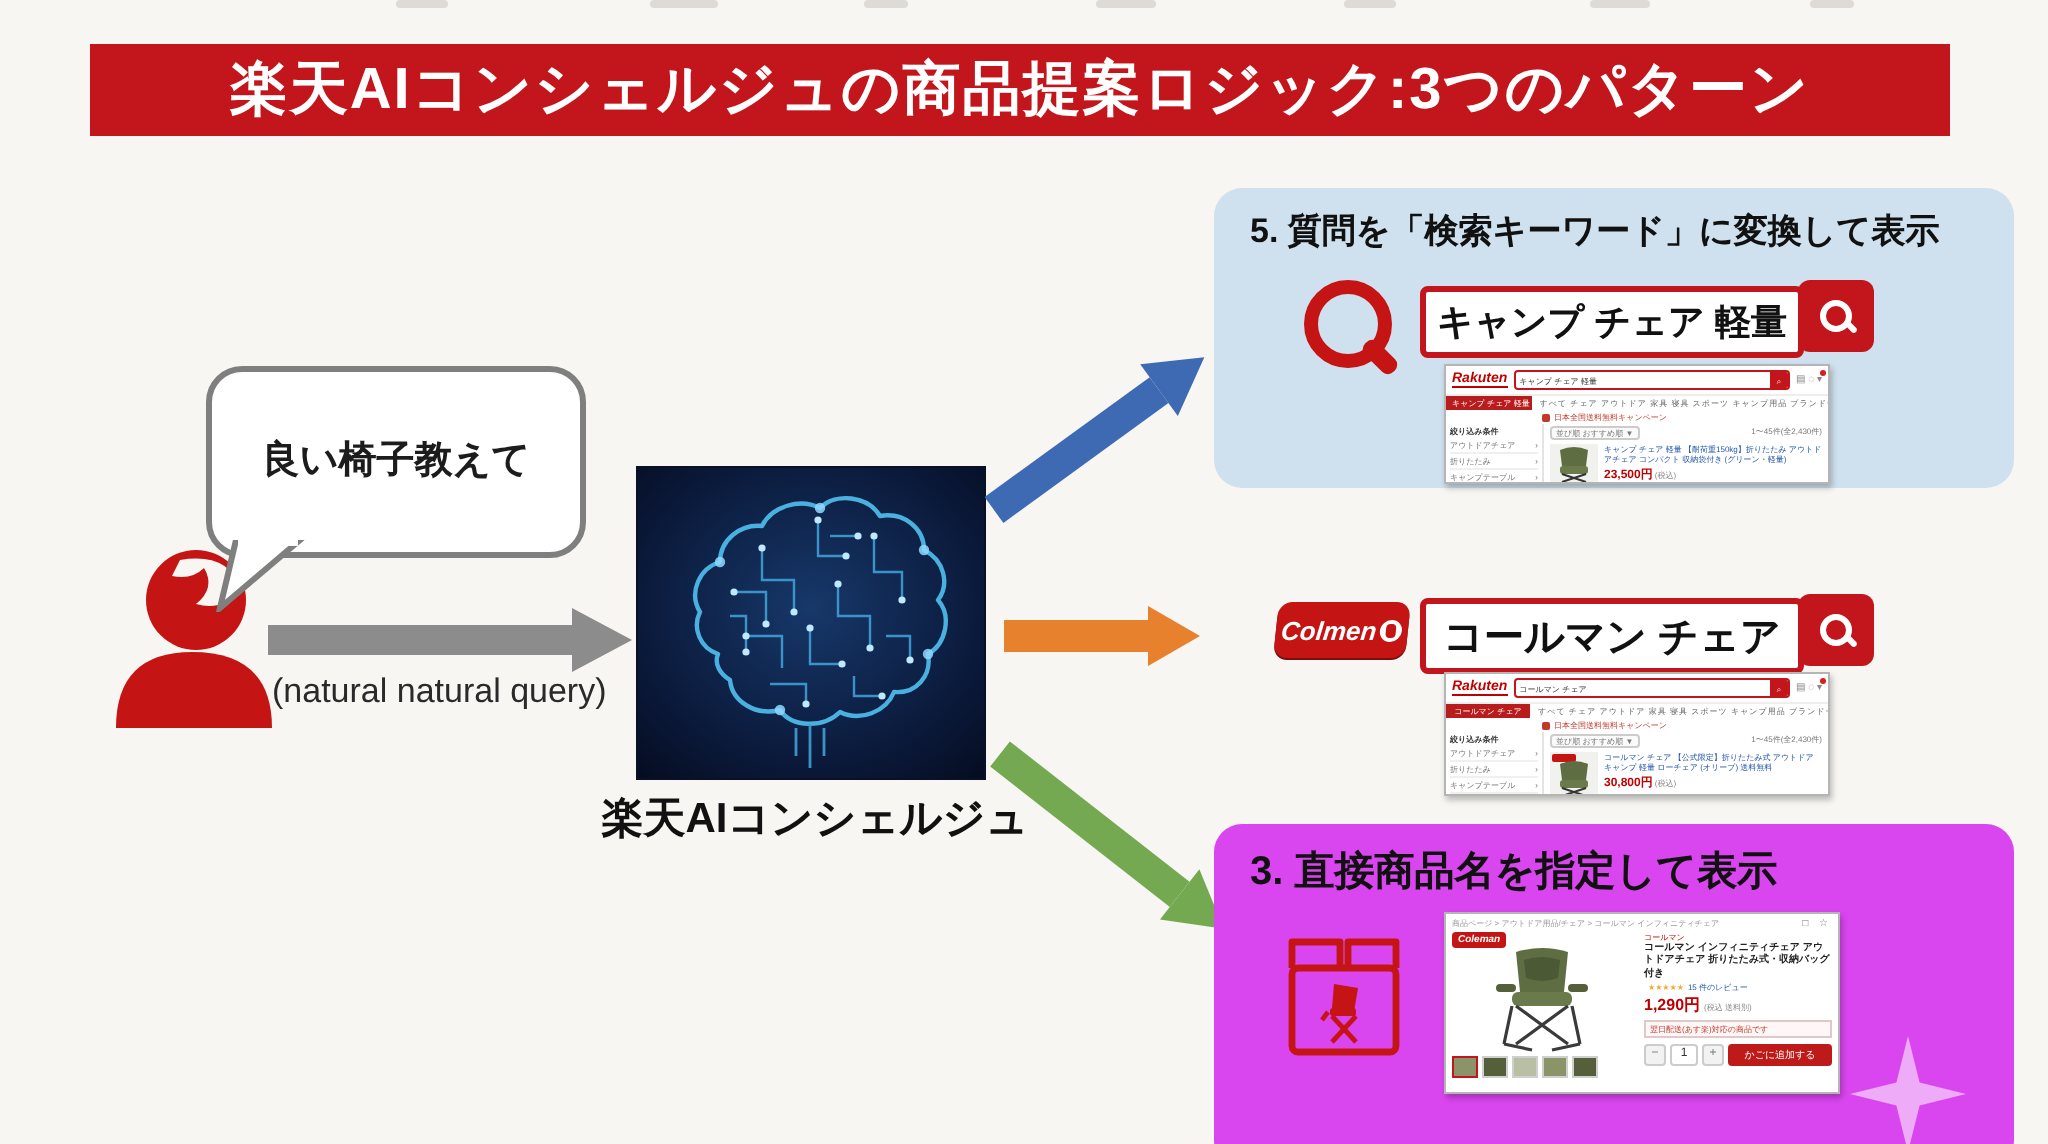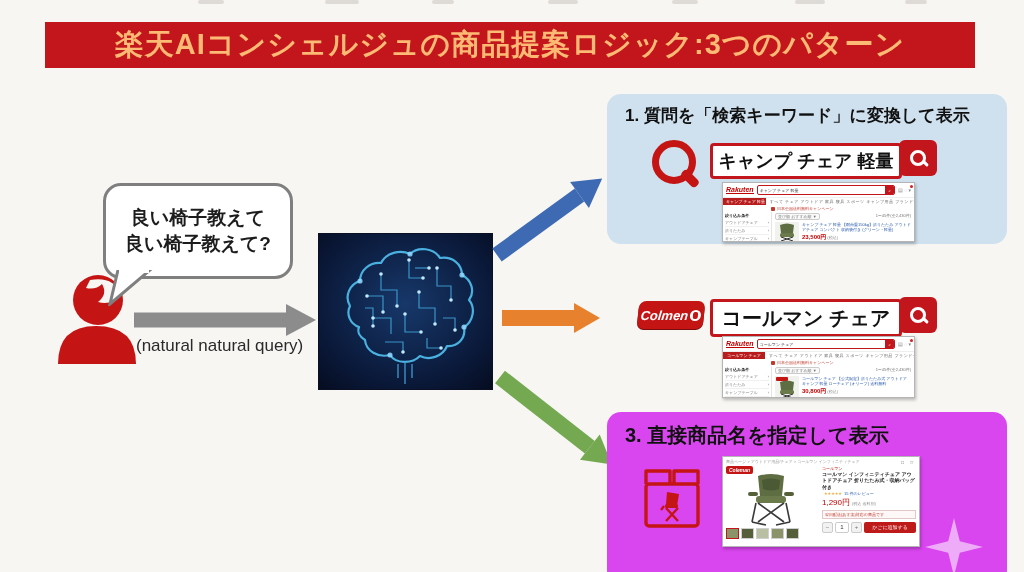--- a/index.html
+++ b/index.html
@@ -5,21 +5,21 @@
   html,body{margin:0;padding:0;}
   body{font-family:"Liberation Sans","DejaVu Sans",sans-serif;background:#ffffff;}
   .stage{position:relative;width:1024px;height:572px;background:#f8f6f3;overflow:hidden;}
 
   
   .artifact{position:absolute;top:0;height:4px;background:#c9c4be;opacity:.55;border-radius:2px;}
 
   
   .banner{position:absolute;left:45px;top:22px;width:930px;height:46px;background:#c3161c;
           display:flex;align-items:center;justify-content:center;}
-  .banner span{color:#fdba74;font-size:29px;font-weight:800;letter-spacing:1px;}
+  .banner span{color:#ffffff;font-size:29px;font-weight:800;letter-spacing:1px;}
 
   
   .bubble{position:absolute;left:103px;top:183px;width:184px;height:90px;background:#fff;
           border:3px solid #7f7f7f;border-radius:18px;display:flex;flex-direction:column;
           align-items:center;justify-content:center;z-index:2;}
   .bubble div{font-size:19px;font-weight:800;color:#1c1c1c;line-height:1.35;}
   .tail{position:absolute;left:104px;top:270px;z-index:3;}
 
   
   .person{position:absolute;left:52px;top:272px;}
@@ -109,21 +109,21 @@
   .p-thumbs i{display:block;width:11px;height:9px;background:#8a9468;border:1px solid #cfcfcf;}
   .p-thumbs i.sel{border:1px solid #c3161c;}
   .p-thumbs i.dark{background:#55603a;}
   .p-thumbs i.lite{background:#b9bfa3;}
   .p-right{flex:1;}
   .p-brand{color:#bf0000;}
   .p-title{color:#222;font-weight:700;font-size:5px;line-height:1.25;}
   .p-stars{color:#f6a936;margin-top:1px;}
   .p-stars span{color:#2255aa;margin-left:2px;}
   .p-price{margin-top:1px;}
-  .p-price b{color:#bf0000;font-size:8px;font-weight:400;}
+  .p-price b{color:#bf0000;font-size:8px;font-weight:700;}
   .p-price span{color:#888;margin-left:2px;}
   .p-notice{margin-top:2px;border:1px solid #e0c8c8;background:#fdf7f7;color:#c0392b;padding:1px 2px;white-space:nowrap;}
   .p-buyrow{display:flex;align-items:center;gap:2px;margin-top:3px;}
   .p-qbtn{width:9px;height:9px;border:1px solid #ccc;background:#f2f2f2;color:#777;font-size:6px;
           display:flex;align-items:center;justify-content:center;border-radius:2px;}
   .p-qval{width:12px;height:9px;border:1px solid #ccc;background:#fff;color:#333;font-size:6px;
           display:flex;align-items:center;justify-content:center;border-radius:2px;}
   .p-cart{flex:1;height:11px;background:#bf1a1a;color:#fff;border:none;border-radius:2px;font-size:5px;cursor:pointer;}
 
   
@@ -142,21 +142,20 @@
   <span class="artifact" style="left:672px;width:26px"></span>
   <span class="artifact" style="left:795px;width:30px"></span>
   <span class="artifact" style="left:905px;width:22px"></span>
 
   <div class="banner">
     <span>楽天AIコンシェルジュの商品提案ロジック:3つのパターン</span>
   </div>
 
   <div class="bubble">
     <div>良い椅子教えて</div>
-    <div>良い椅子教えて?</div>
   </div>
   <svg class="tail" width="50" height="36">
     <polygon points="14,0 46,0 6,34" fill="#ffffff" stroke="#7f7f7f" stroke-width="3"></polygon>
     <rect x="15" y="-2" width="30" height="5" fill="#ffffff"></rect>
   </svg>
 
   <svg class="person" width="88" height="92" viewBox="0 0 88 92">
     <circle cx="46" cy="28" r="25" fill="#c41414"></circle>
     <path d="M38 8 Q62 4 68 22 Q60 34 46 30 Q56 22 50 12 Q44 18 34 16 Z" fill="#f8f6f3"></path>
     <path d="M6 92 Q6 54 44 54 Q84 54 84 92 Z" fill="#c41414"></path>
@@ -220,36 +219,37 @@
         <circle cx="41" cy="47" r="2.6"></circle>
       <circle cx="145" cy="93" r="2.6"></circle>
         <circle cx="71" cy="121" r="2.6"></circle>
     </g>
     <g stroke="#3f9fd6" stroke-width="1.4" opacity="0.9">
       <line x1="86" y1="128" x2="86" y2="150"></line>
         <line x1="79" y1="130" x2="79" y2="144"></line>
         <line x1="93" y1="130" x2="93" y2="144"></line>
     </g>
   </svg>
+  <div class="ai-label">楽天AIコンシェルジュ</div>
 
   <div class="arrow" style="left:497px;top:238px;width:132px;height:34px;transform:rotate(-36deg);transform-origin:0 50%">
     <span class="bar" style="width:102px;height:16px;background:#3d6ab2"></span>
     <span class="head" style="left:102px;border-top:16px solid transparent;border-bottom:16px solid transparent;border-left:28px solid #3d6ab2"></span>
   </div>
   <div class="arrow" style="left:502px;top:302px;width:100px;height:32px">
     <span class="bar" style="width:72px;height:16px;background:#e8812d"></span>
     <span class="head" style="left:72px;border-top:15px solid transparent;border-bottom:15px solid transparent;border-left:26px solid #e8812d"></span>
   </div>
   <div class="arrow" style="left:500px;top:360px;width:144px;height:34px;transform:rotate(38deg);transform-origin:0 50%">
     <span class="bar" style="width:114px;height:16px;background:#74a952"></span>
     <span class="head" style="left:114px;border-top:16px solid transparent;border-bottom:16px solid transparent;border-left:28px solid #74a952"></span>
   </div>
 
   <section class="panel p1">
-    <h2>1. 質問を「検索キーワード」に変換して表示</h2>
+    <h2>5. 質問を「検索キーワード」に変換して表示</h2>
   </section>
   <div class="maglass">
       <span class="lens"></span>
       <span class="stem"></span>
     </div>
   <div class="sbox" style="left:710px;top:143px;width:186px;height:30px;font-size:18px">キャンプ チェア 軽量</div>
   <button class="sbtn" style="left:899px;top:140px;width:38px;height:36px">
       <span class="mag-mini">
         <i></i>
         <b></b>

